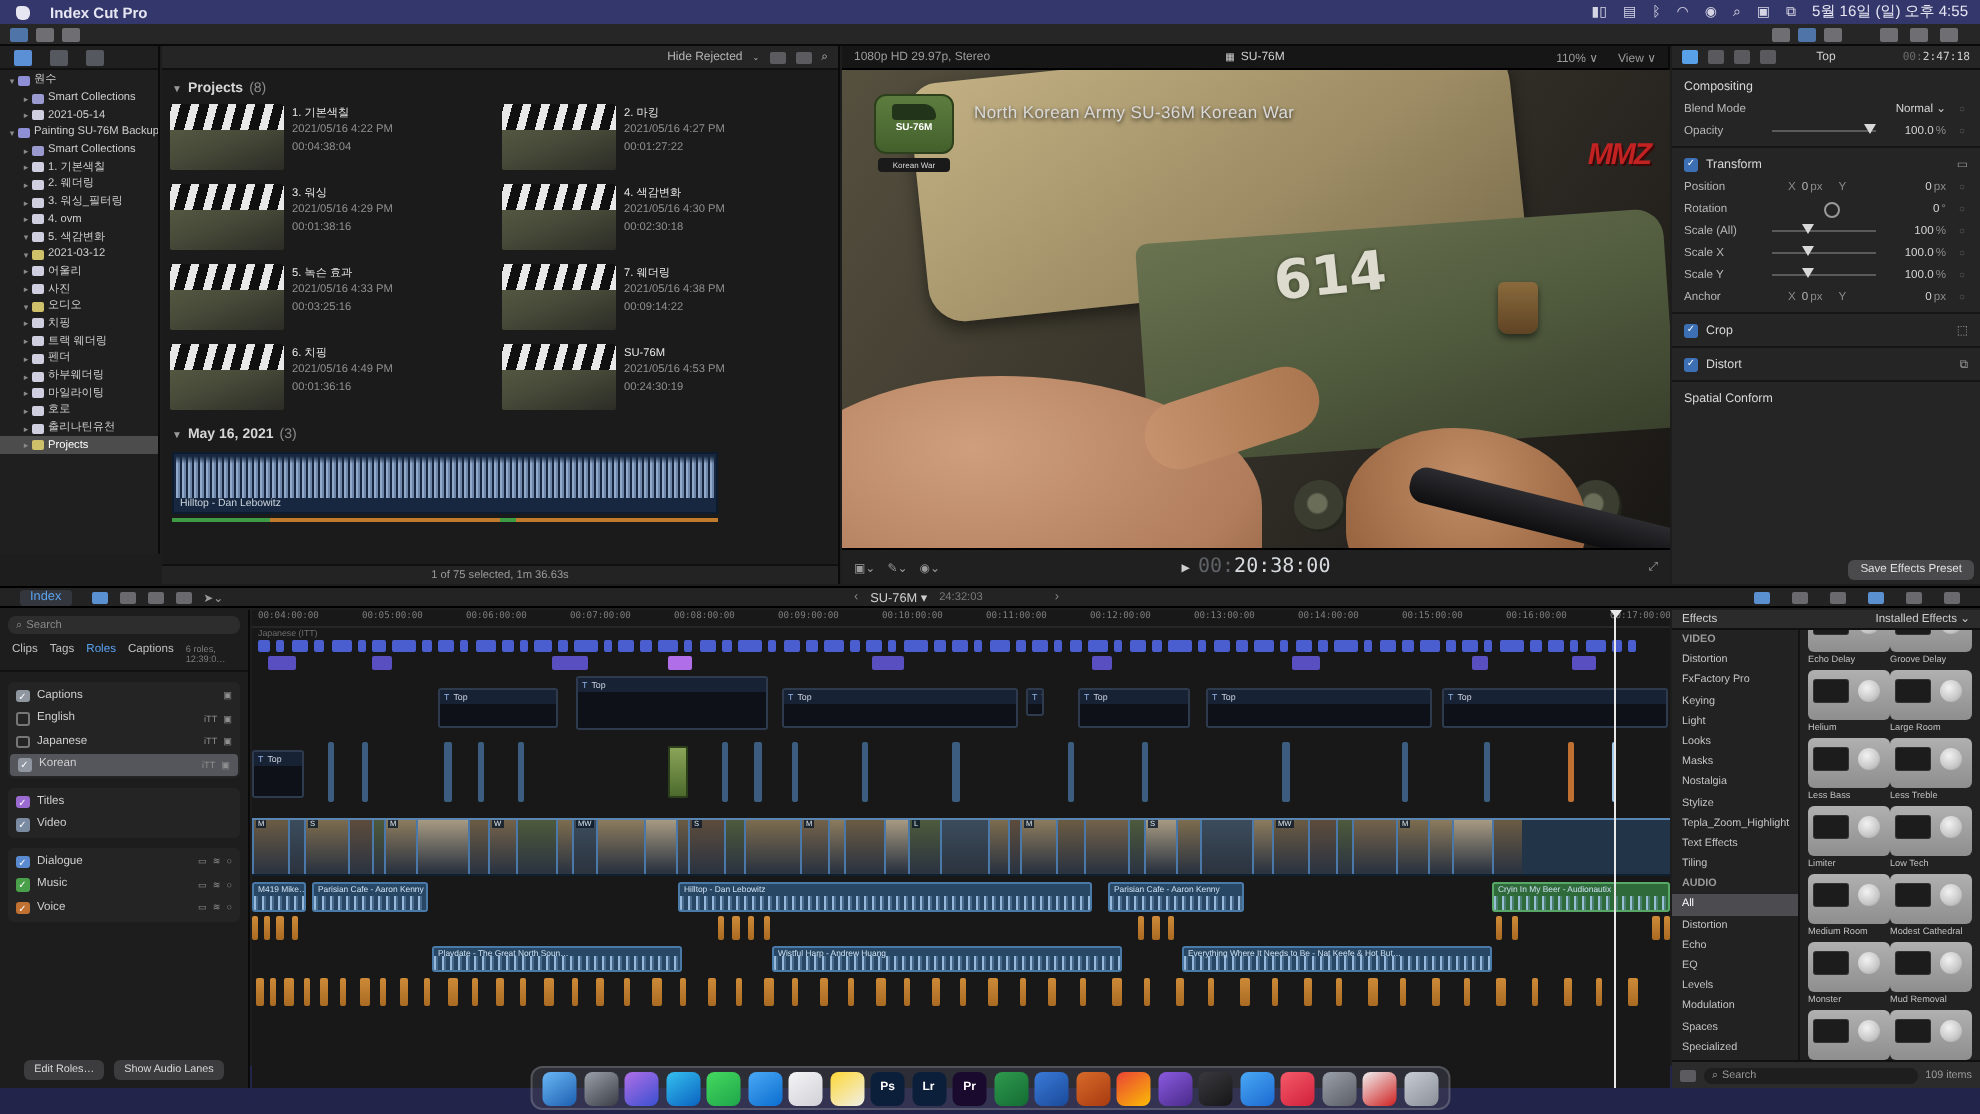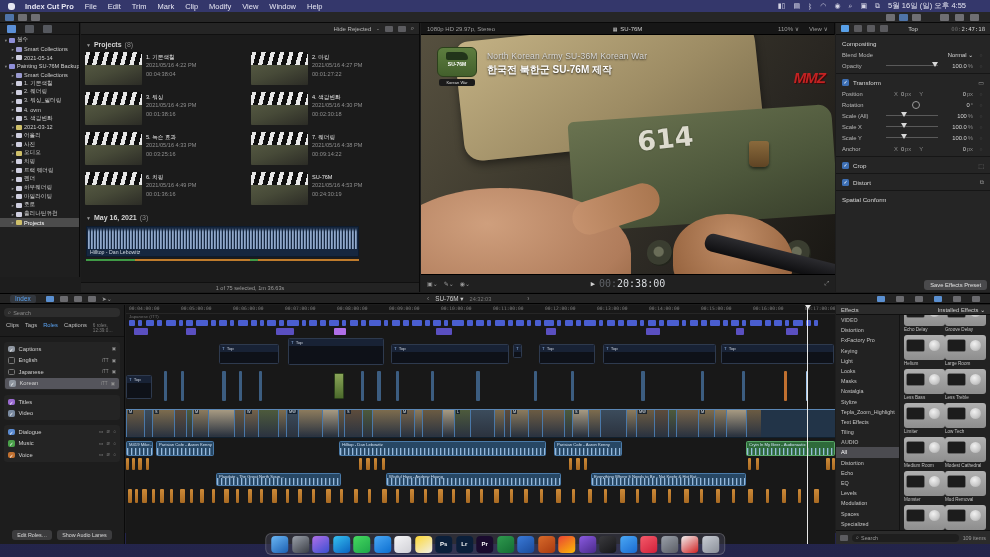--- a/index.html
+++ b/index.html
@@ -8,21 +8,21 @@
   .screen { position:absolute; width:990px; height:557px; background:linear-gradient(180deg,#2e3160,#23244a); }
 
   
   .menubar { position:absolute; left:0; top:0; width:990px; height:12px; background:#34376b;
     display:flex; align-items:center; font-size:7.5px; color:#e6e6f2; }
   .menubar .apple { width:7px; height:7px; background:#e6e6f2; border-radius:2px 3px 3px 3px; margin:0 10px 0 8px; }
   .menubar .mi { margin-right:11px; white-space:nowrap; }
   .menubar .mi.app { font-weight:bold; }
   .menubar .spacer { flex:1; }
   .menubar .sic { font-size:7px; margin-right:8px; opacity:.9; }
-  .menubar .clock { margin-right:24px; white-space:nowrap; }
+  .menubar .clock { margin-right:6px; white-space:nowrap; }
 
   
   .window { position:absolute; left:0; top:12px; width:990px; height:521px; background:#1d1d1d; }
   .toolbar-top { position:absolute; left:0; top:0; width:990px; height:11px; background:#262626; border-bottom:1px solid #090909; }
   .tt-ic { position:absolute; top:2px; width:9px; height:7px; background:#6f6f73; border-radius:1px; }
   .tt-ic.b { background:#4f74a8; }
 
   
   .sidebar { position:absolute; left:0; top:11px; width:80px; height:254px; background:#1f1f1f; border-right:1px solid #0a0a0a; }
   .sb-tabs { height:12px; display:flex; align-items:center; gap:9px; padding-left:7px; border-bottom:1px solid #111; }
@@ -204,21 +204,20 @@
   .dk { width:17px; height:17px; border-radius:4px; font-size:6px; color:#fff; display:flex; align-items:center; justify-content:center; font-weight:bold; }
 </style>
 </head>
 <body>
 
 <div class="screen">
 
   <div class="menubar">
     <div class="apple"></div>
     <span class="mi app">Index Cut Pro</span>
-    <span id="menu-items"><span class="mi">File</span><span class="mi">Edit</span><span class="mi">Trim</span><span class="mi">Mark</span><span class="mi">Clip</span><span class="mi">Modify</span><span class="mi">View</span><span class="mi">Window</span><span class="mi">Help</span></span>
     <span class="spacer"></span>
     <span class="sic">▮▯</span>
     <span class="sic">▤</span>
     <span class="sic">ᛒ</span>
     <span class="sic">◠</span>
     <span class="sic">◉</span>
     <span class="sic">⌕</span>
     <span class="sic">▣</span>
     <span class="sic">⧉</span>
     <span class="clock">5월 16일 (일) 오후 4:55</span>
@@ -475,21 +474,20 @@
         <div class="finger"></div>
         <div class="hand2"></div>
         <div class="airbrush"></div>
         <div class="badge">
           <div class="tanksil"></div>
           <div class="b1">SU-76M</div>
         </div>
         <div class="badge-ribbon">Korean War</div>
         <div class="ov-title">
           <div class="ov-en">North Korean Army SU-36M Korean War</div>
-          <div class="ov-ko">한국전 북한군 SU-76M 제작</div>
         </div>
         <div class="mmz">MMZ</div>
       </div>
       <div class="vw-ctrl">
         <span>▣⌄</span>
         <span style="margin-left:6px">✎⌄</span>
         <span style="margin-left:6px">◉⌄</span>
         <span class="vw-tc">
           <span class="play">▶</span>
           <span class="dim">00:</span>

